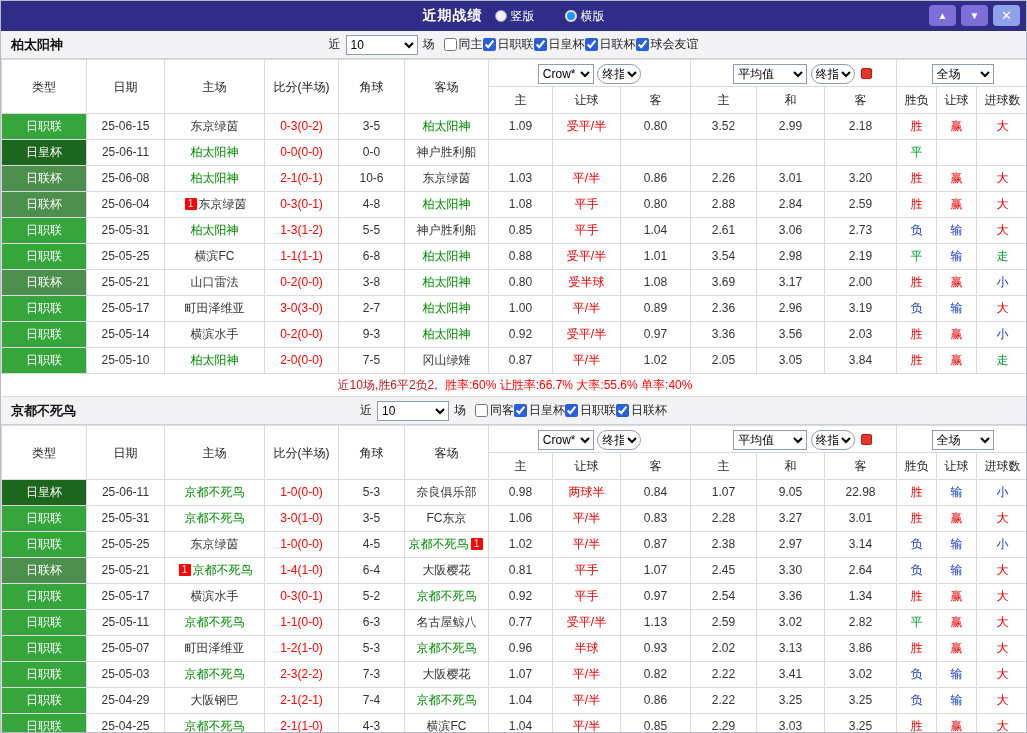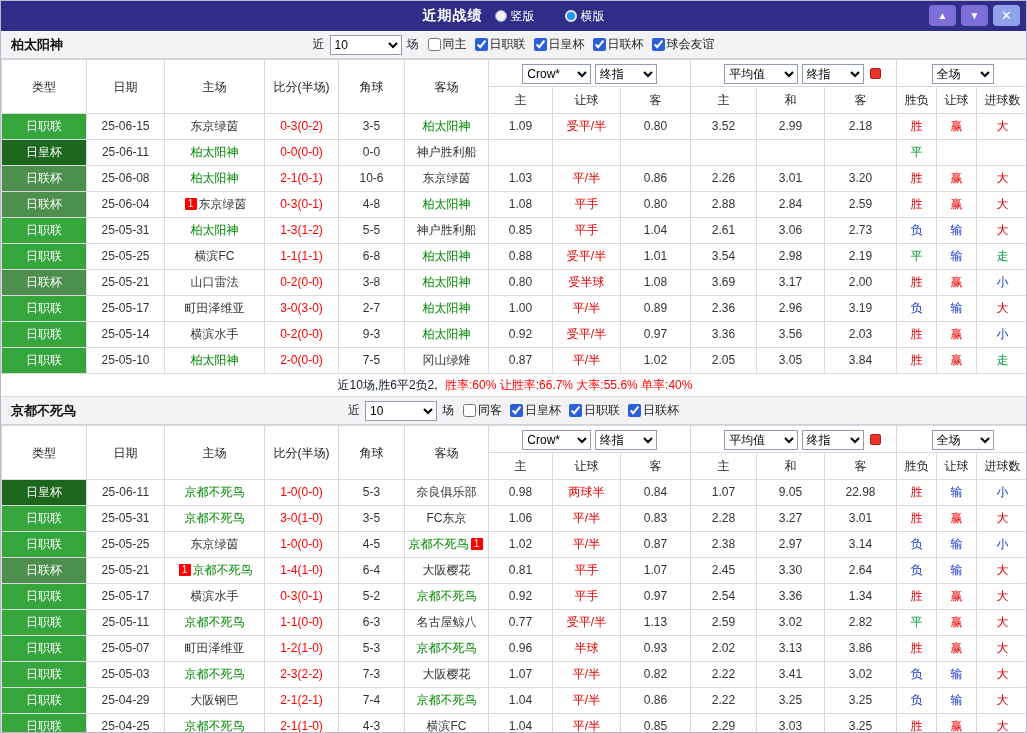--- a/index.html
+++ b/index.html
@@ -21,49 +21,49 @@
   .titlebar-buttons { position:absolute; right:6px; top:4px; display:flex; gap:5px; }
   .tb-btn { width:27px; height:21px; border:none; border-radius:4px; background:#7e6fd8; color:#fff; font-size:10px; line-height:1; cursor:pointer; font-family:inherit; }
   .tb-btn.close { background:#90a2ea; font-size:13px; font-weight:bold; }
 
   
   .section-header { flex:0 0 28px; height:28px; background:#f3f3f5; border-bottom:1px solid #cfcfd7; position:relative; display:flex; align-items:center; }
   .team-name { position:absolute; left:10px; font-weight:bold; font-size:13px; color:#111; }
   .filter-controls { margin:0 auto; display:flex; align-items:center; gap:5px; }
   .filter-controls select { height:20px; font-size:12px; border:1px solid #8f9bb3; background:#fff; font-family:inherit; }
   .small-select { width:72px; }
-  .checkbox-group { display:inline-flex; align-items:flex-end; gap:8px; margin-left:4px; }
+  .checkbox-group { display:inline-flex; align-items:flex-end; gap:0; margin-left:4px; }
   .cb { display:inline-flex; align-items:center; gap:2px; cursor:pointer; color:#222; }
   .cb input { width:13px; height:13px; accent-color:#2b5fd9; }
 
   
   table.match-table { width:1027px; border-collapse:collapse; table-layout:fixed; }
   .match-table th, .match-table td {
     border:1px solid #d9d9de; text-align:center; font-size:12px; font-weight:normal;
     padding:0; height:25px; line-height:25px; overflow:hidden; white-space:nowrap; color:#333;
   }
   .match-table thead th { height:26px; line-height:26px; background:#fff; color:#222; }
   .sel-cell select { height:20px; font-size:12px; border:1px solid #8f9bb3; background:#fff; font-family:inherit; vertical-align:middle; }
-  .sel-w1 { width:69px; } .sel-w2 { width:62px; } .sel-w3 { width:74px;margin-left:18px; } .sel-w4 { width:62px; }
+  .sel-w1 { width:56px; } .sel-w2 { width:44px;border-radius:10px; } .sel-w3 { width:74px;margin-left:18px; } .sel-w4 { width:62px; }
   .mini-icon { display:inline-block; width:11px; height:11px; background:#e8342a; border-radius:2px; vertical-align:middle; margin-left:3px; border:1px solid #b51d15; }
 
   td.type { color:#fff; }
   td.type.j1       { background:var(--j1,#35a53c); }
   td.type.emperor  { background:var(--emperor,#1d661d); }
   td.type.lcup     { background:var(--lcup,#4d8f4d); }
   td.score { color:var(--score,#ff0000); }
   td.handicap { color:var(--handicap,#e60000); }
   .tname.focus { color:var(--focus,#008800); }
   .badge { display:inline-block; min-width:12px; height:12px; line-height:12px; background:#f00; color:#fff; font-size:10px; border-radius:1px; margin:0 2px; vertical-align:1px; padding:0 1px; }
   td.res-win  { color:var(--win,#e60000); }
   td.res-lose { color:var(--lose,#1539cc); }
   td.res-draw { color:var(--draw,#009933); }
 
   tr.summary-row td { height:22px; line-height:22px; border-left:none; border-right:none; }
-  .sum-rec { color:#0f172a; }
+  .sum-rec { color:#b91c1c; }
   .sum-stats { color:var(--score,#ff0000); margin-left:4px; }
 </style>
 </head>
 <body>
 
 <div class="window">
 
   <div class="titlebar">
     <div class="titlebar-center">
       <span class="title">近期战绩</span>

